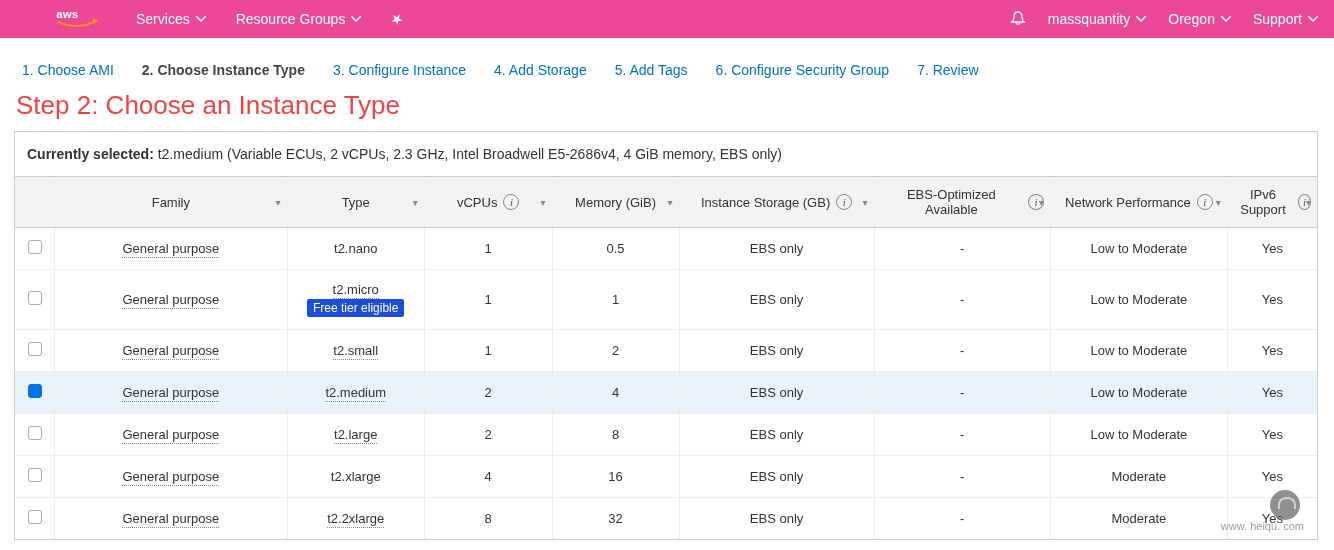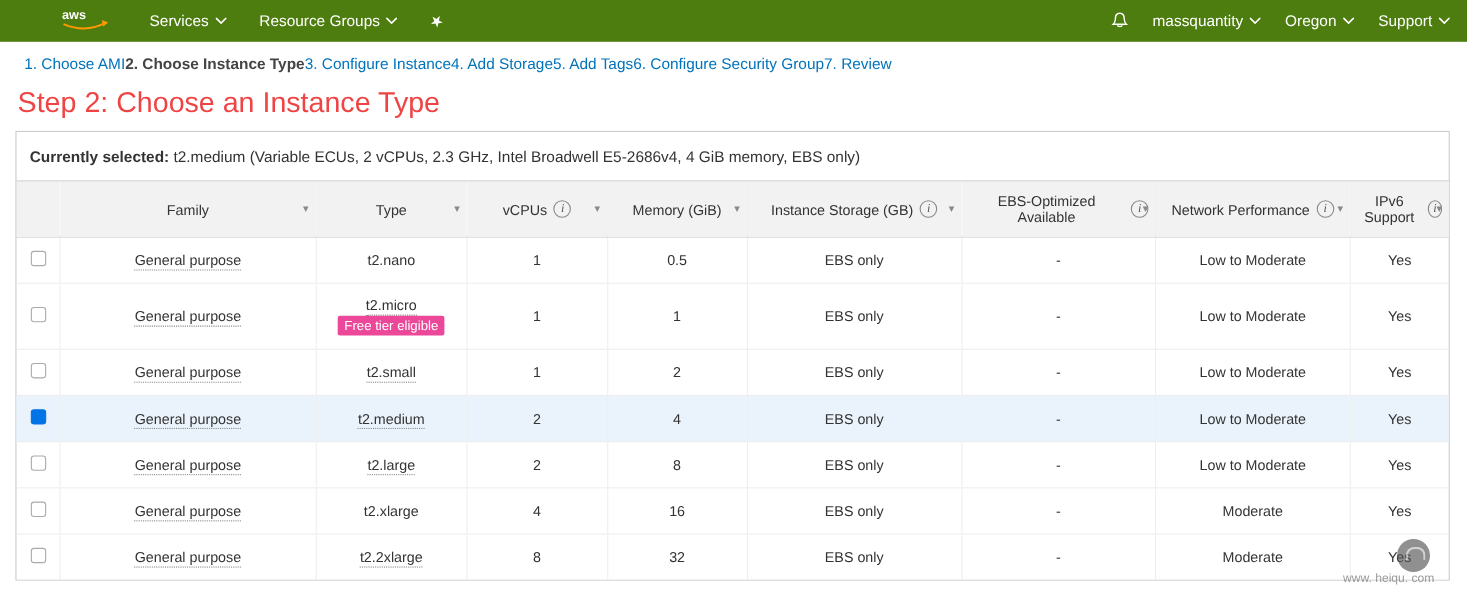--- a/index.html
+++ b/index.html
@@ -1,43 +1,43 @@
 <!DOCTYPE html>
 <html><head>
 <meta charset="utf-8">
 <style>
 * { margin: 0; padding: 0; box-sizing: border-box; }
 body { font-family: "Amazon Ember", "Helvetica Neue", Arial, sans-serif; font-size: 13px; color: #333; background: #fff; width: 1334px; }
-.topbar { background: #4d7c0f; height: 38px; display: flex; align-items: center; padding: 0 16px; color: #fff; }
+.topbar { background: #ec4899; height: 38px; display: flex; align-items: center; padding: 0 16px; color: #fff; }
 .aws-logo { margin-left: 40px; margin-right: 36px; }
 .aws-logo svg { display: block; }
 .nav-item { display: flex; align-items: center; color: #fff; font-size: 14px; margin-right: 30px; cursor: pointer; }
 .nav-item .caret { margin-left: 6px; }
 .nav-spacer { flex: 1; }
 .nav-right { display: flex; align-items: center; }
 .nav-right .nav-item { margin-left: 22px; margin-right: 0; }
 .bell-wrap { margin-right: 10px; }
-.wizard-tabs { display: flex; align-items: flex-end; padding: 12px 16px 8px 22px; border-bottom: 0; }
+.wizard-tabs { display: flex; align-items: flex-end; padding: 24px 16px 8px 22px; border-bottom: 0; gap: 28px; }
 .wizard-tab { color: #0073bb; cursor: pointer; font-size: 14px; }
 .wizard-tab.active { color: #444; font-weight: 600; }
 .page-title { font-size: 26px; font-weight: 400; color: #ef4444; padding: 4px 16px 10px 16px; }
 .content { border: 1px solid #ccc; margin: 0 16px 0 14px; }
 .selected-bar { padding: 14px 12px; font-size: 14px; color: #333; }
 .selected-bar b { font-weight: 700; }
 table.inst { width: 100%; border-collapse: collapse; }
 table.inst th { background: #f2f2f2; border: 1px solid #ccc; border-left: 0; border-right: 0; padding: 10px 6px; font-weight: 400; color: #333; position: relative; text-align: center; vertical-align: middle; }
 table.inst th + th, table.inst td + td { border-left: 1px solid #eee; }
 table.inst th .th-inner { display: inline-flex; align-items: center; gap: 6px; justify-content: flex-start; }
 table.inst th .sort-caret { position: absolute; right: 6px; top: 50%; transform: translateY(-50%); color: #888; font-size: 10px; }
 table.inst td { border-top: 1px solid #eee; padding: 12px 8px; text-align: center; vertical-align: middle; color: #333; }
 table.inst tbody tr.selected { background: #eaf3fb; }
 .chk { width: 14px; height: 14px; border: 1px solid #aaa; border-radius: 3px; display: inline-block; background: #fff; }
 .chk.sel { background: #0073e6; border-color: #0073e6; }
 .dotted { border-bottom: 1px dotted #888; padding-bottom: 1px; }
-.badge-free { display: inline-block; background: #ec4899; color: #fff; border-radius: 2px; font-size: 12px; padding: 2px 6px; margin-top: 2px; }
+.badge-free { display: inline-block; background: #1d4ed8; color: #fff; border-radius: 2px; font-size: 12px; padding: 2px 6px; margin-top: 2px; }
 .info-icon { display: inline-flex; width: 16px; height: 16px; border: 1px solid #888; border-radius: 50%; align-items: center; justify-content: center; font-size: 11px; color: #555; font-style: italic; font-family: Georgia, serif; }
 .col-chk { width: 40px; }
 .col-family { width: 240px; }
 .col-type { width: 140px; }
 .col-vcpu { width: 130px; }
 .col-mem { width: 130px; }
 .col-storage { width: 200px; }
 .col-ebs { width: 180px; }
 .col-net { width: 180px; }
 .col-ipv6 { width: 90px; }

